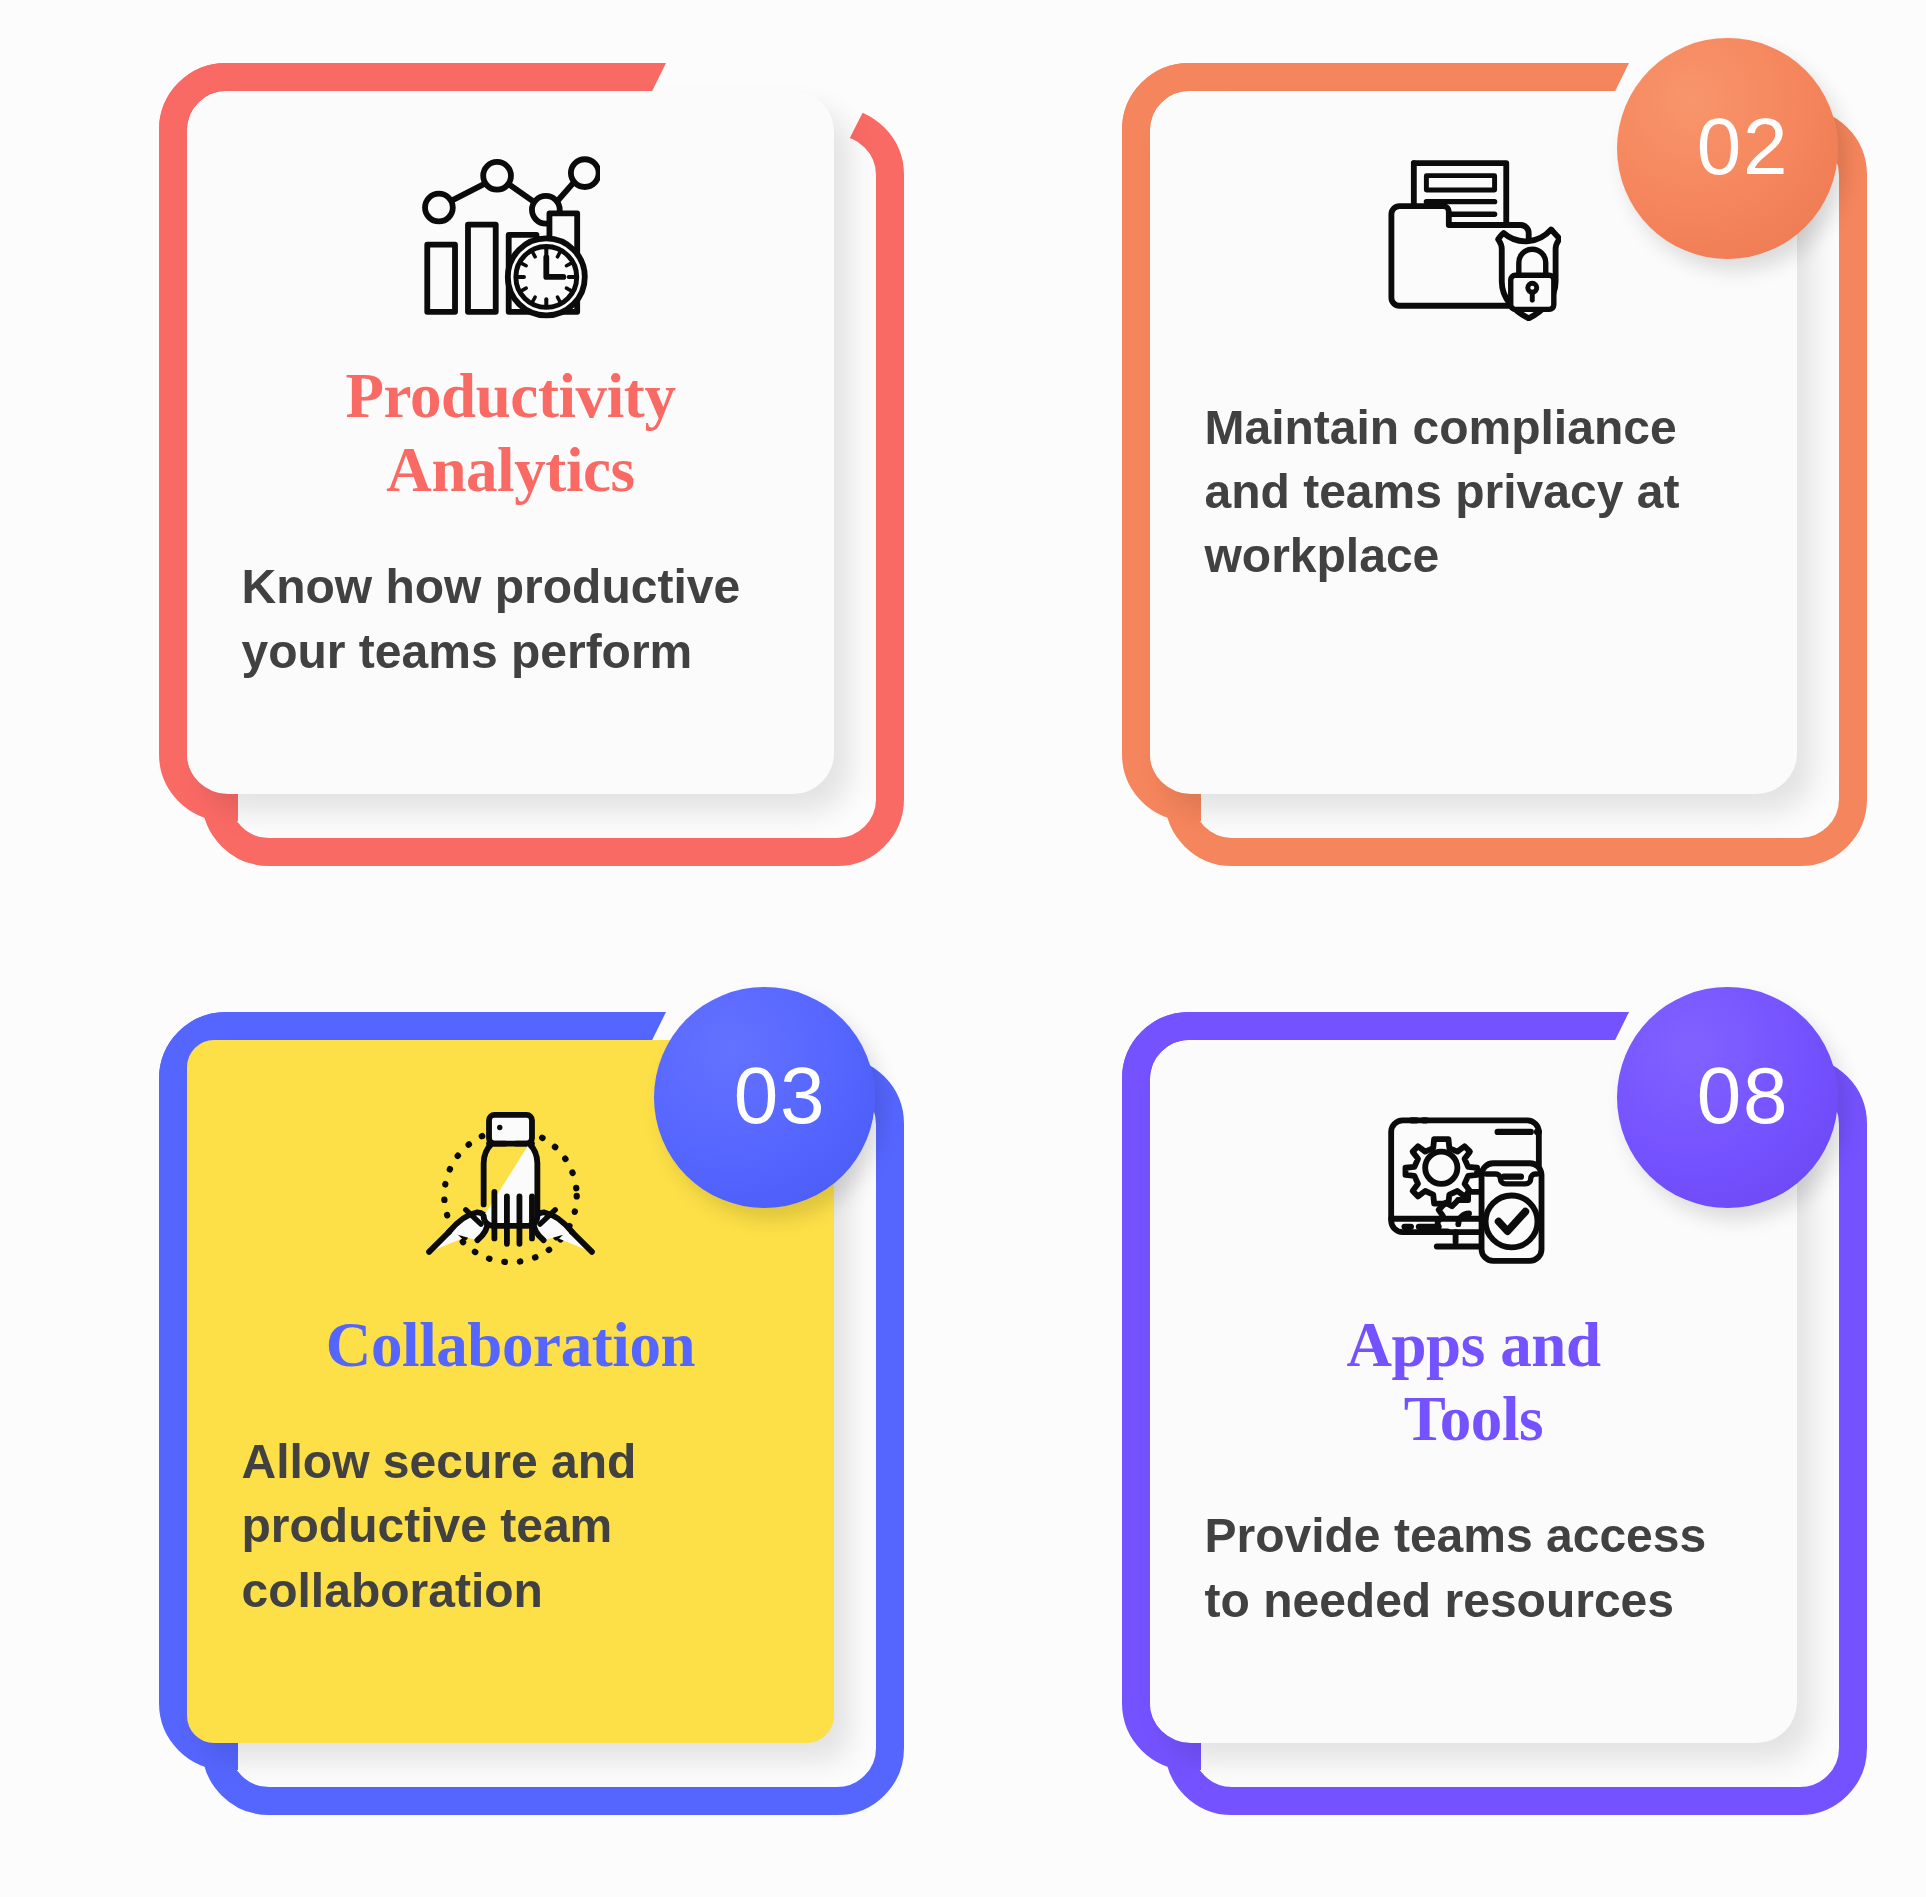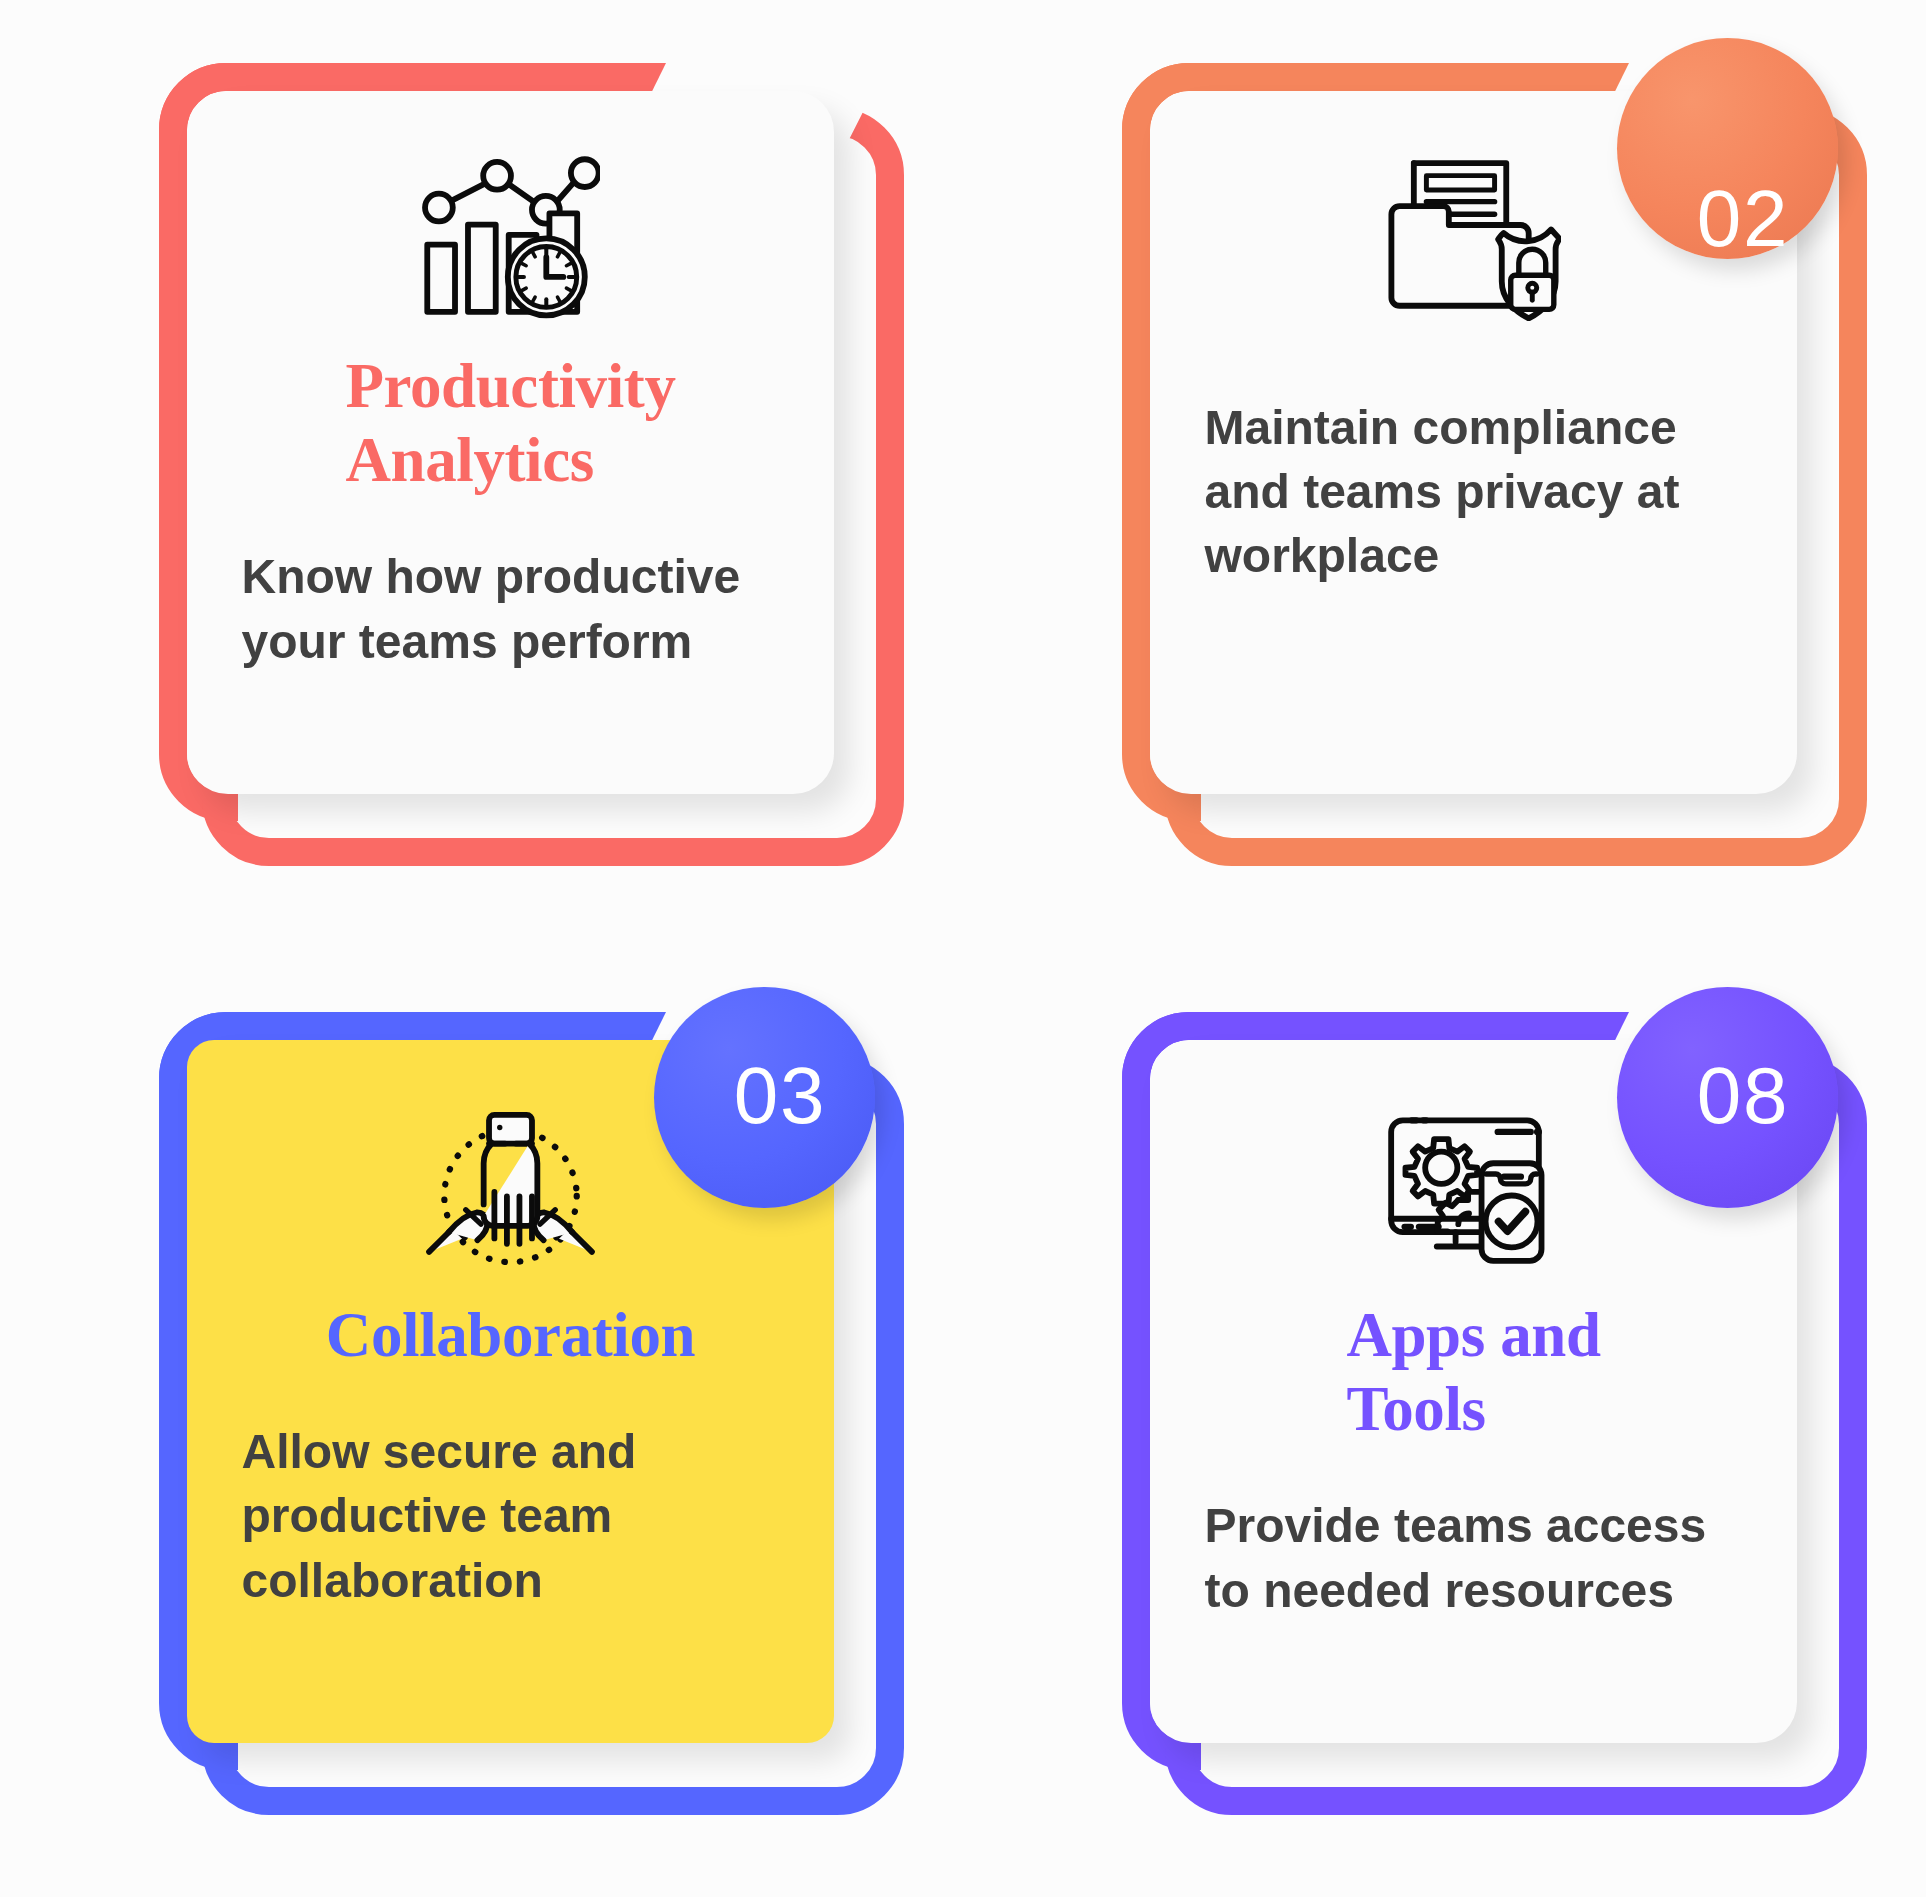--- a/index.html
+++ b/index.html
@@ -129,22 +129,23 @@
     margin-bottom: 20.6px;
   }
   .icon-wrap svg { display: block; }
 
   
   .card-title {
     font-family: "Liberation Serif", serif;
     font-weight: bold;
     font-size: 63px;
     line-height: 1.18;
+    text-align: center;
     letter-spacing: -0.4px;
-    margin-top: 1px;
+    margin-top: 11px;
   }
 
   .card-desc {
     font-family: "Liberation Sans", sans-serif;
     font-weight: bold;
     font-size: 48px;
     line-height: 1.34;
     color: #414141;
     text-align: left;
     margin-top: 48px;
@@ -244,21 +245,21 @@
                 <path d="M296 268 v-28 a30 30 0 0 1 60 0 v28" stroke-width="12"></path>
 
                 <circle cx="326" cy="296" r="10" stroke-width="11"></circle>
                 <path d="M326 306 v18" stroke-width="11"></path>
               </svg>
             </div>
             <div class="card-desc" style="color: rgb(65, 65, 65);">Maintain compliance and teams privacy at workplace</div>
           </div>
         </div>
 
-        <div class="badge" style="background: radial-gradient(circle at 34% 28%, rgb(248, 149, 108) 0%, rgb(245, 133, 92) 52%, rgb(234, 119, 80) 100%); align-items: flex-end;">
+        <div class="badge" style="background: radial-gradient(circle at 34% 28%, rgb(248, 149, 108) 0%, rgb(245, 133, 92) 52%, rgb(234, 119, 80) 100%);">
           <span class="badge-num">02</span>
         </div>
       </div>
     </div>
 
     <div class="cell">
       <div class="card c2" style="--accent: #5566ff;">
         <div class="ring-a" style="border-color: rgb(85, 102, 255);"></div>
         <div class="ring-a-side" style="border-color: rgb(85, 102, 255);"></div>
         <div class="ring-b" style="border-color: rgb(85, 102, 255);"></div>

